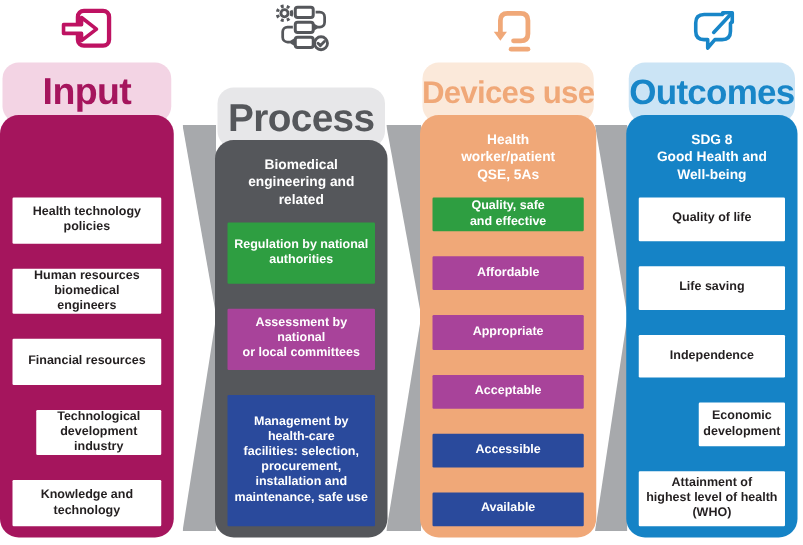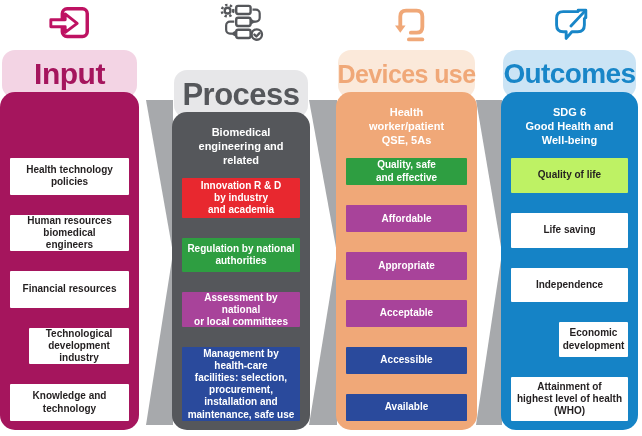--- a/index.html
+++ b/index.html
@@ -93,23 +93,20 @@
       </svg>
     </div>
     <div class="pill" style="background: rgb(231, 231, 233); margin-top: 20px;">
       <span class="title" style="color: rgb(85, 87, 91);">Process</span>
     </div>
     <div class="body" style="background: rgb(85, 87, 91);">
       <div class="subheading">Biomedical
 engineering and
 related</div>
       <div class="items">
-          <div class="item" style="background: rgb(232, 40, 47); color: rgb(255, 255, 255); flex-grow: 1.1; flex-basis: 0px;">Innovation R &amp; D
-by industry
-and academia</div>
           <div class="item" style="background: rgb(46, 158, 65); color: rgb(255, 255, 255); flex-grow: 0.95; flex-basis: 0px;">Regulation by national
 authorities</div>
           <div class="item" style="background: rgb(168, 67, 154); color: rgb(255, 255, 255); flex-grow: 0.95; flex-basis: 0px;">Assessment by national
 or local committees</div>
           <div class="item" style="background: rgb(42, 74, 156); color: rgb(255, 255, 255); flex-grow: 2.15; flex-basis: 0px;">Management by
 health-care
 facilities: selection,
 procurement,
 installation and
 maintenance, safe use</div>
@@ -150,25 +147,25 @@
         <path d="M20,38 v-7 h-3 q-7,0 -7,-7 v-7 q0,-7 7,-7 h15 q7,0 7,7 v7 q0,7 -7,7 h-6 l-6,7 z" stroke-width="3" stroke-linejoin="round"></path>
         <path d="M25,25 L40,9" stroke="#ffffff" stroke-width="7"></path>
         <path d="M25,25 L40,9" stroke-width="3" stroke-linecap="round"></path>
         <path d="M32.5,8.5 H40.5 V16.5" stroke-width="3" stroke-linecap="round" stroke-linejoin="round"></path>
       </svg>
     </div>
     <div class="pill" style="background: rgb(203, 228, 245);">
       <span class="title" style="color: rgb(24, 134, 200);">Outcomes</span>
     </div>
     <div class="body" style="background: rgb(21, 131, 198);">
-      <div class="subheading">SDG 6
+      <div class="subheading">SDG 8
 Good Health and
 Well-being</div>
       <div class="items">
-          <div class="item" style="background: #bef264; color: rgb(35, 31, 32); flex-grow: 1; flex-basis: 0px;">Quality of life</div>
+          <div class="item" style="background: #ffffff; color: rgb(35, 31, 32); flex-grow: 1; flex-basis: 0px;">Quality of life</div>
           <div class="item" style="background: rgb(255, 255, 255); color: rgb(35, 31, 32); flex-grow: 1; flex-basis: 0px;">Life saving</div>
           <div class="item" style="background: rgb(255, 255, 255); color: rgb(35, 31, 32); flex-grow: 1; flex-basis: 0px;">Independence</div>
           <div class="item" style="background: rgb(255, 255, 255); color: rgb(35, 31, 32); flex-grow: 1; flex-basis: 0px; margin-left: 48px;">Economic development</div>
           <div class="item" style="background: rgb(255, 255, 255); color: rgb(35, 31, 32); flex-grow: 1.3; flex-basis: 0px;">Attainment of
 highest level of health
 (WHO)</div>
         </div>
     </div>
   </div>
 

